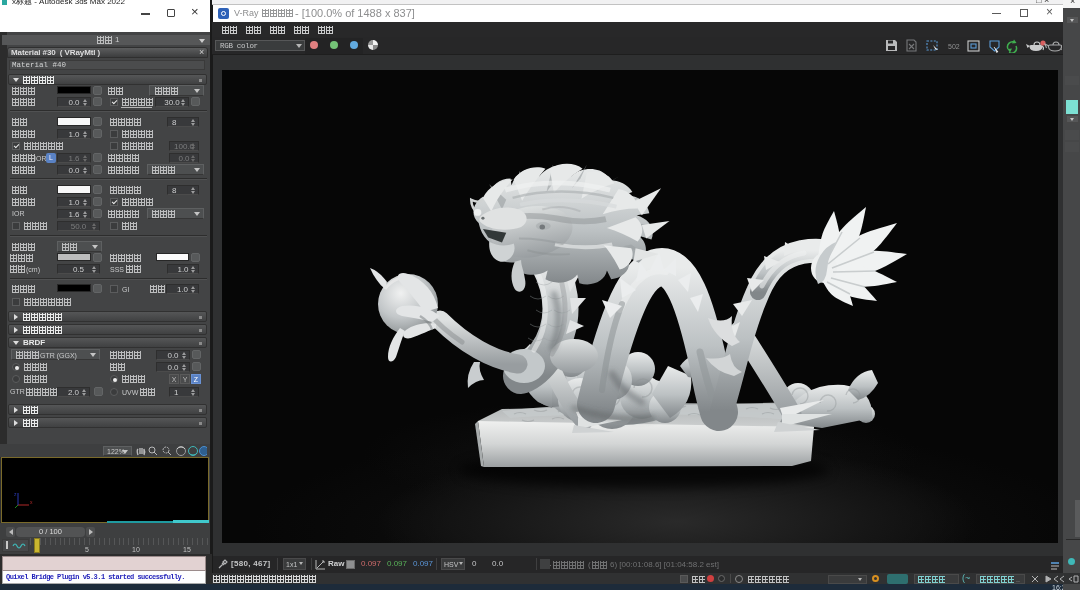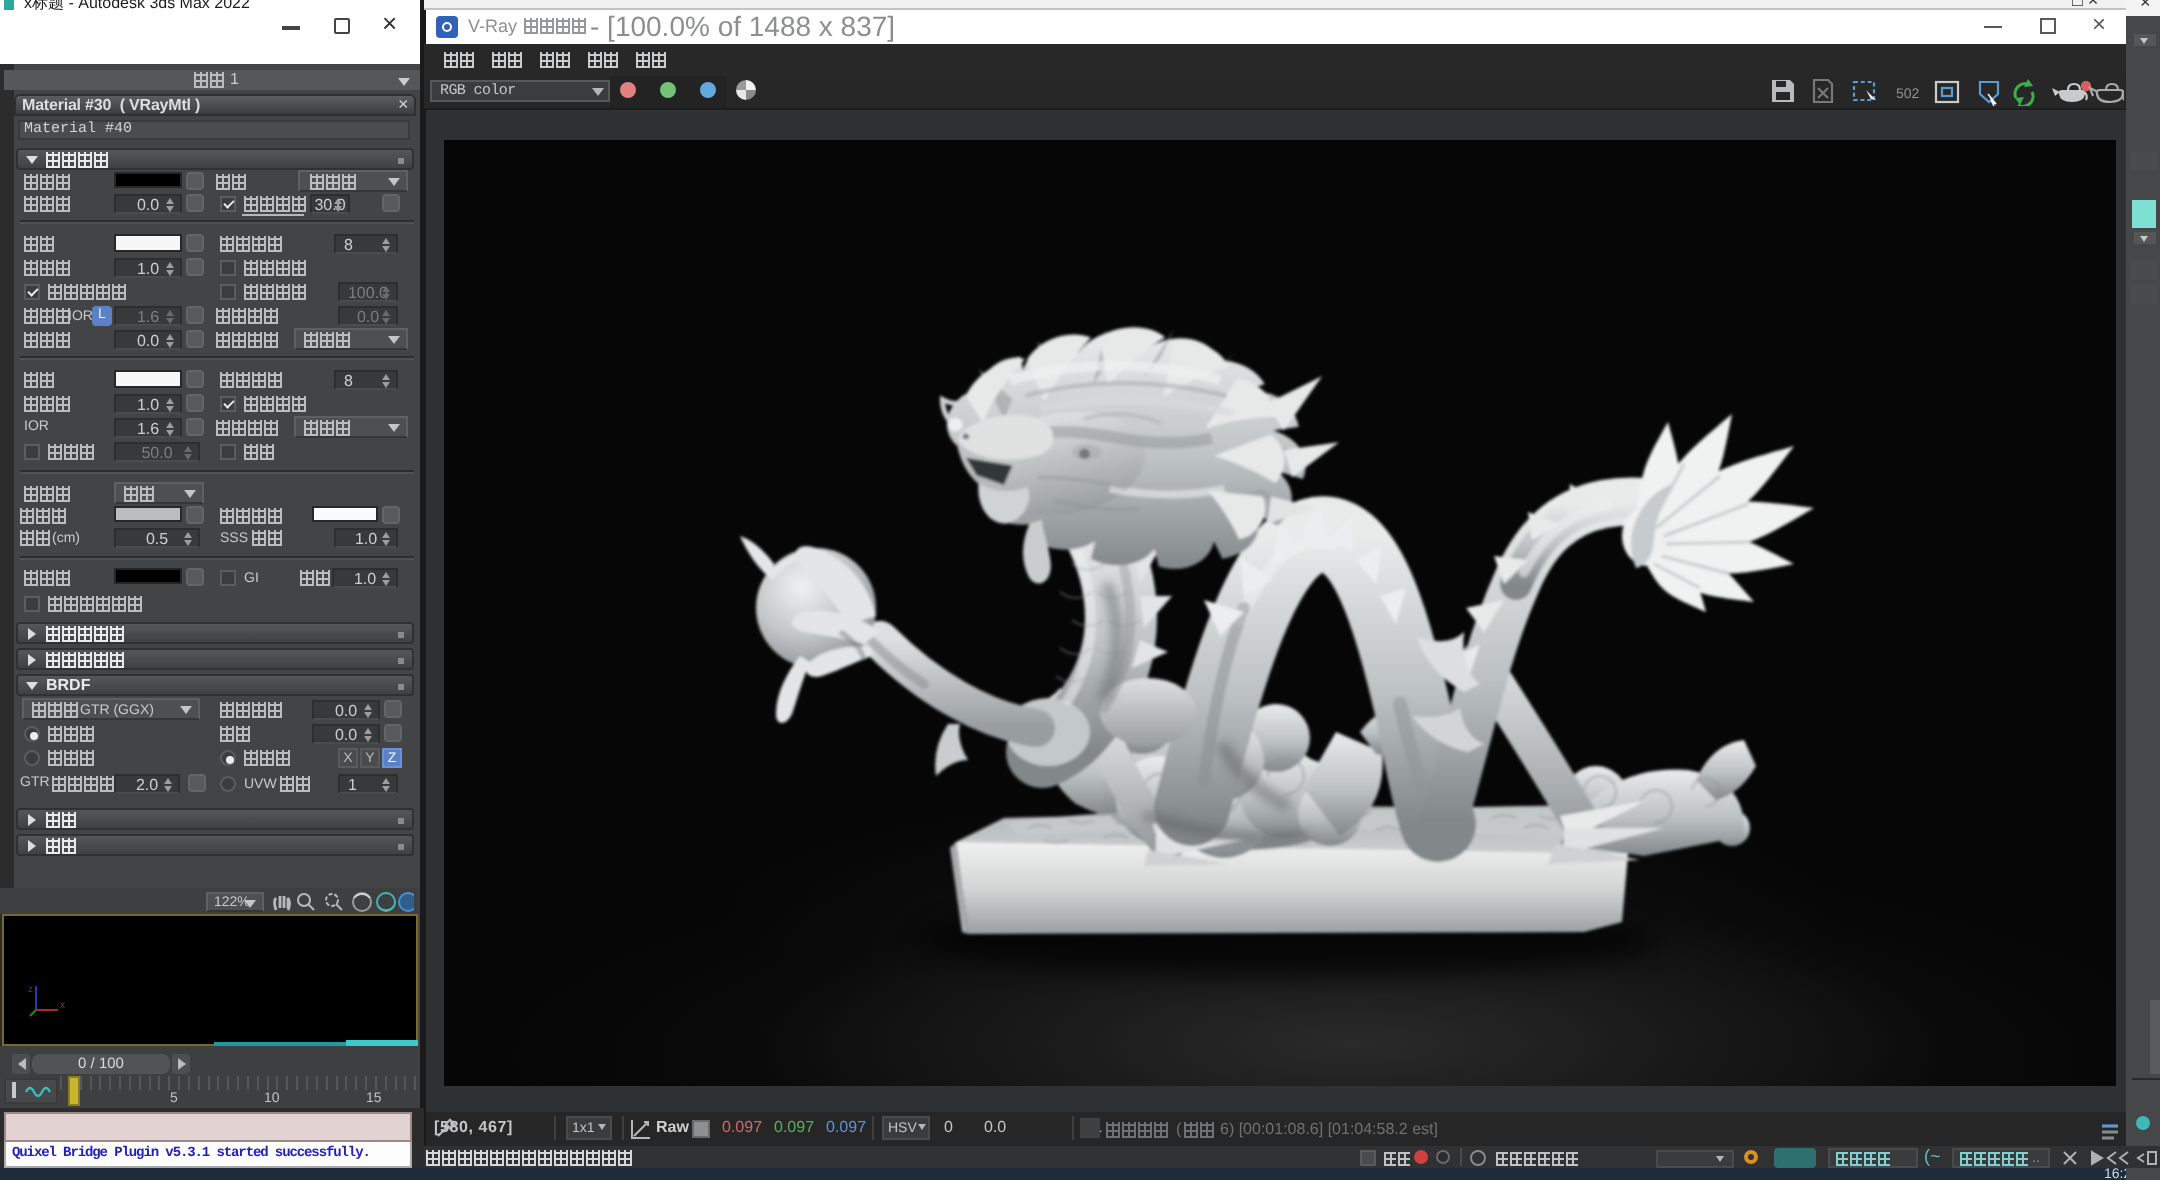--- a/index.html
+++ b/index.html
@@ -94,21 +94,21 @@
     <div class="sp" style="left:57px;top:97px;width:34px;height:10px;padding-top:1px;">0.0<u></u></div>
     <div class="mb" style="left:93px;top:97px"></div>
     <div class="cb on" style="left:110px;top:98px"></div>
     <div class="z" style="left:122px;top:98px">
       <i></i>
       <i></i>
       <i></i>
       <i></i>
     </div>
     <div class="A" style="left:121px;top:107px;width:31px;height:1px;background:#b5b5b5"></div>
-    <div class="sp" style="left:155px;top:97px;width:20px;height:10px;padding-top:1px;">30.0<u></u></div>
+    <div class="sp" style="left:155px;top:97px;width:34px;height:10px;padding-top:1px;">30.0<u></u></div>
     <div class="mb" style="left:191px;top:97px"></div>
     <div class="sep" style="top:110px"></div>
     <div class="z" style="left:12px;top:118px">
       <i></i>
       <i></i>
     </div>
     <div class="sw" style="left:57px;top:117px;width:34px;height:9px;background:#f7f7f7"></div>
     <div class="mb" style="left:93px;top:117px"></div>
     <div class="z" style="left:110px;top:118px">
       <i></i>
@@ -465,21 +465,21 @@
 <div class="A" style="left:213px;top:5px;width:850px;height:17px;background:#fff"></div>
 <div class="A" style="left:218px;top:8px;width:11px;height:11px;background:#2f62b8;border-radius:2px"></div>
 <div class="A" style="left:220.5px;top:10.5px;width:5px;height:5px;border:1px solid #fff;border-radius:50%"></div>
 <div class="lat" style="left:234px;top:9px;color:#8d8e8f;font-size:9px">V-Ray</div>
 <div class="z zg" style="left:262px;top:9px;--c:#969798">
     <i></i>
     <i></i>
     <i></i>
     <i></i>
   </div>
-<div class="lat" style="left:295px;top:9px;color:#8d8e8f;font-size:14px">- [100.0% of 1488 x 837]</div>
+<div class="lat" style="left:295px;top:9px;color:#8d8e8f;font-size:11px">- [100.0% of 1488 x 837]</div>
 <div class="A" style="left:992px;top:13px;width:9px;height:1.2px;background:#5a5a5a"></div>
 <div class="A" style="left:1020px;top:9px;width:8px;height:8px;border:1.1px solid #5a5a5a"></div>
 <div class="A" style="left:1046px;top:5px;color:#5a5a5a;font-size:12px">×</div>
 
 <div class="A" style="left:212px;top:22px;width:851px;height:15px;background:#282829"></div>
 <div class="z" style="left:222px;top:26px;--c:#cacbcc">
     <i></i>
     <i></i>
   </div>
 <div class="z" style="left:246px;top:26px;--c:#cacbcc">
@@ -768,21 +768,21 @@
 <path d="M352,338 Q392,352 430,348" stroke="#53585a" stroke-width="6" fill="none" opacity=".4"></path>
 </g>
 </g>
 </svg>
 </div>
 
 <div class="A" style="left:213px;top:556px;width:850px;height:17px;background:#262627"></div>
 <svg class="A" style="left:217px;top:559px" width="11" height="11" viewBox="0 0 11 11">
     <path d="M2,9 L6,5 M6,3 l2,-2 l2,2 l-2,2 Z M5,4 l2,2" stroke="#b5b6b7" stroke-width="1.2" fill="none"></path>
   </svg>
-<div class="lat" style="left:217px;top:560px;font-size:8px;color:#c4c5c6;font-weight:bold;letter-spacing:.3px">[580, 467]</div>
+<div class="lat" style="left:231px;top:560px;font-size:8px;color:#c4c5c6;font-weight:bold;letter-spacing:.3px">[580, 467]</div>
 <div class="A" style="left:277px;top:558px;width:1px;height:12px;background:#3f3f40"></div>
 <div class="A" style="left:283px;top:558px;width:23px;height:12px;background:#3a3b3c;border:1px solid #4a4a4b"></div>
 <div class="lat" style="left:286px;top:561px;font-size:7px;color:#c4c5c6">1x1</div>
 <div class="tr" style="left:299px;top:562px;border-left:2.5px solid rgba(0,0,0,0);border-right:2.5px solid rgba(0,0,0,0);border-top:3.5px solid #b5b5b5"></div>
 <div class="A" style="left:311px;top:558px;width:1px;height:12px;background:#3f3f40"></div>
 <svg class="A" style="left:315px;top:559px" width="11" height="11" viewBox="0 0 11 11">
     <path d="M1,1 V10 H10 M2,9 L9,2 M7,2 h2 v2" stroke="#b5b6b7" stroke-width="1" fill="none"></path>
   </svg>
 <div class="lat" style="left:328px;top:560px;font-size:8px;color:#cfd0d1;font-weight:bold">Raw</div>
 <div class="A" style="left:346px;top:560px;width:9px;height:9px;background:#8e8f90;border:1px solid #6a6a6a"></div>

